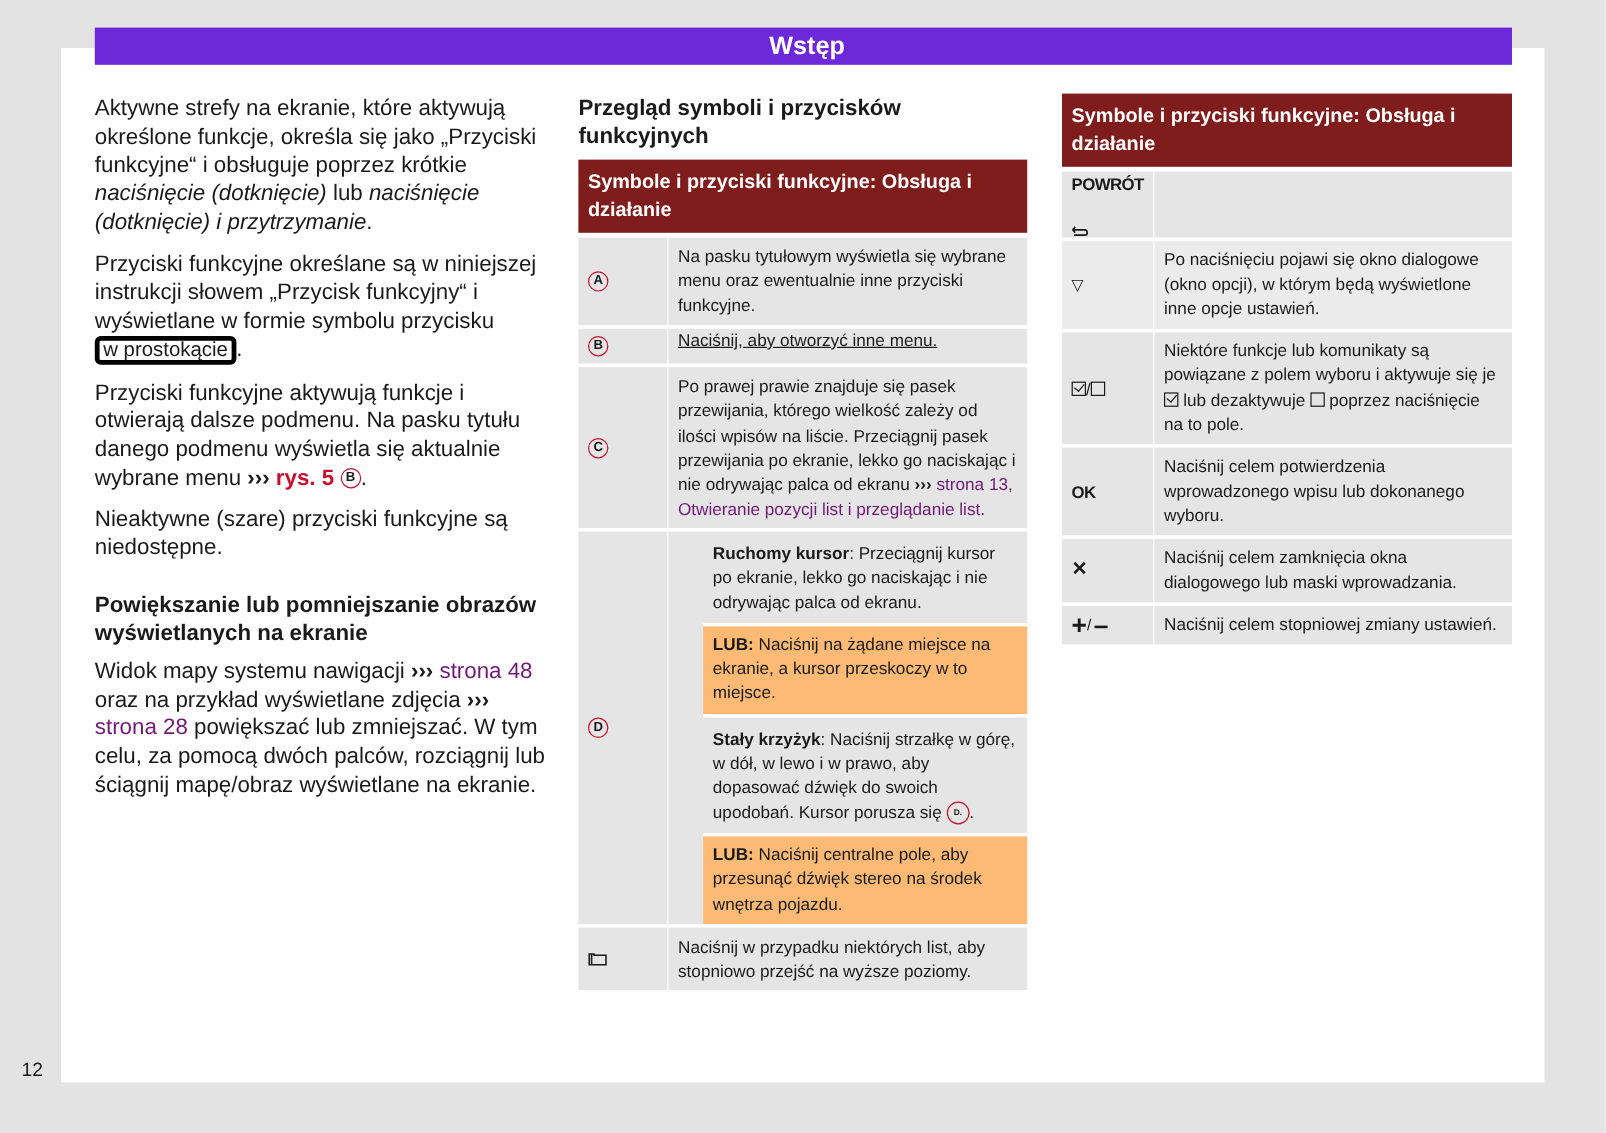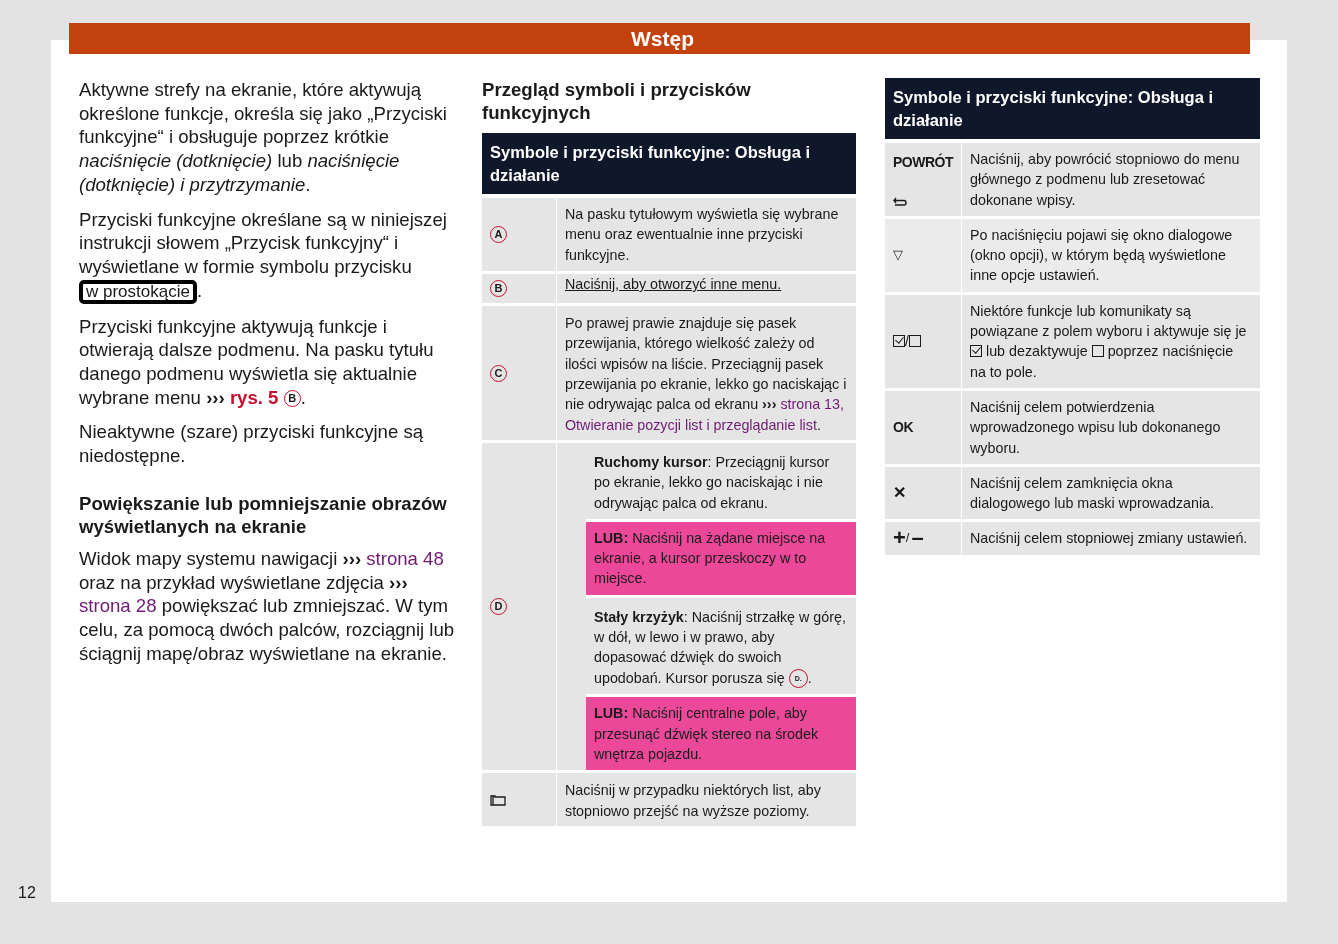--- a/index.html
+++ b/index.html
@@ -1,39 +1,39 @@
 <!DOCTYPE html>
 <html><head>
 <meta charset="utf-8">
 <style>
   html,body{margin:0;padding:0;}
   body{width:1338px;height:944px;background:#e3e3e3;position:relative;overflow:hidden;font-family:"Liberation Sans",sans-serif;color:#1a1a1a;}
   .page{position:absolute;left:51px;top:40px;width:1236px;height:862px;background:#fff;}
-  .header-bar{position:absolute;left:69px;top:23px;width:1181px;height:31px;background:#c2410c;}
+  .header-bar{position:absolute;left:79px;top:23px;width:1181px;height:31px;background:#6d28d9;}
   .header-title{position:absolute;right:556px;top:3px;font-size:21px;font-weight:bold;color:#fff;line-height:26px;}
   .page-number{position:absolute;left:18px;top:884px;font-size:16px;color:#1a1a1a;}
 
   .col1{position:absolute;left:79px;top:78px;width:378px;font-size:18.6px;line-height:23.7px;}
   .col1 p{margin:0 0 11px 0;}
   .col1 h3{margin:24px 0 8px 0;font-size:18.6px;line-height:23.5px;font-weight:bold;}
   .boxed{display:inline-block;border:4px solid #000000;border-radius:5px;font-size:17px;line-height:16px;padding:0 3px;}
   .ref-red{color:#c8102e;font-weight:bold;}
   .ref-gray{color:#701a75;font-weight:normal;}
   .arrows{font-weight:bold;}
   .circ{display:inline-flex;align-items:center;justify-content:center;width:17px;height:17px;border:1.5px solid #c8102e;border-radius:50%;font-size:11px;font-weight:bold;color:#1a1a1a;vertical-align:middle;box-sizing:border-box;}
   .circ-sm{width:19px;height:19px;font-size:7px;}
 
   .col2{position:absolute;left:482px;top:78px;width:374px;}
   .col2 h2{margin:0;font-size:18.6px;line-height:23px;font-weight:bold;}
-  .tbl-head{background:#0f172a;color:#fff;font-weight:bold;font-size:16.5px;line-height:22.5px;padding:8px 8px 8px 8px;}
+  .tbl-head{background:#7f1d1d;color:#fff;font-weight:bold;font-size:16.5px;line-height:22.5px;padding:8px 8px 8px 8px;}
   .row{display:flex;background:#e5e5e5;margin-top:3px;font-size:14.3px;line-height:20.3px;}
   .sym{width:75px;flex:none;display:flex;align-items:center;padding-left:8px;box-sizing:border-box;border-right:1px solid #fff;}
   .desc{flex:1;padding:6px 8px 6px 8px;}
   .sub{padding:6px 8px;}
-  .sub.dark{background:#ec4899;}
+  .sub.dark{background:#fdba74;}
   .sub + .sub{border-top:3px solid #fff;}
   .desc.stack{padding:0;margin-left:29px;}
 
   .col3{position:absolute;left:885px;top:78px;width:375px;}
   .col3 .sym{width:77px;font-size:14px;font-weight:bold;}
   .mono{font-family:"Liberation Sans",sans-serif;font-weight:bold;font-size:14px;letter-spacing:-0.5px;}
   .cb{display:inline-block;width:12px;height:12px;border:1.3px solid #1a1a1a;vertical-align:-1px;box-sizing:border-box;position:relative;}
   .cb.checked::after{content:"";position:absolute;left:3px;top:-1px;width:4px;height:7px;border-right:1.5px solid #1a1a1a;border-bottom:1.5px solid #1a1a1a;transform:rotate(40deg);}
 </style>
 </head>
@@ -99,21 +99,20 @@
 <div class="col3">
   <div class="tbl-head">Symbole i przyciski funkcyjne: Obsługa i działanie</div>
 
   <div class="row" style="margin-top:4px;">
     <div class="sym" style="flex-direction:column;align-items:flex-start;justify-content:center;gap:22px;">
       <span class="mono">POWRÓT</span>
       <svg width="14" height="10" viewBox="0 0 14 10" style="margin-top:3px;">
           <path d="M3 1 L1 3.5 L3 6 M1 3.5 H11 Q13 3.5 13 6 Q13 8 11 8 H2" fill="none" stroke="#1a1a1a" stroke-width="1.4"></path>
         </svg>
     </div>
-    <div class="desc">Naciśnij, aby powrócić stopniowo do menu głównego z podmenu lub zresetować dokonane wpisy.</div>
   </div>
   <div class="row" style="background:#ebebeb;">
     <div class="sym">
         <span style="font-size:13px;font-weight:normal;">▽</span>
       </div>
     <div class="desc">Po naciśnięciu pojawi się okno dialogowe (okno opcji), w którym będą wyświetlone inne opcje ustawień.</div>
   </div>
   <div class="row">
     <div class="sym" style="font-weight:normal;">
       <span class="cb checked"></span>

